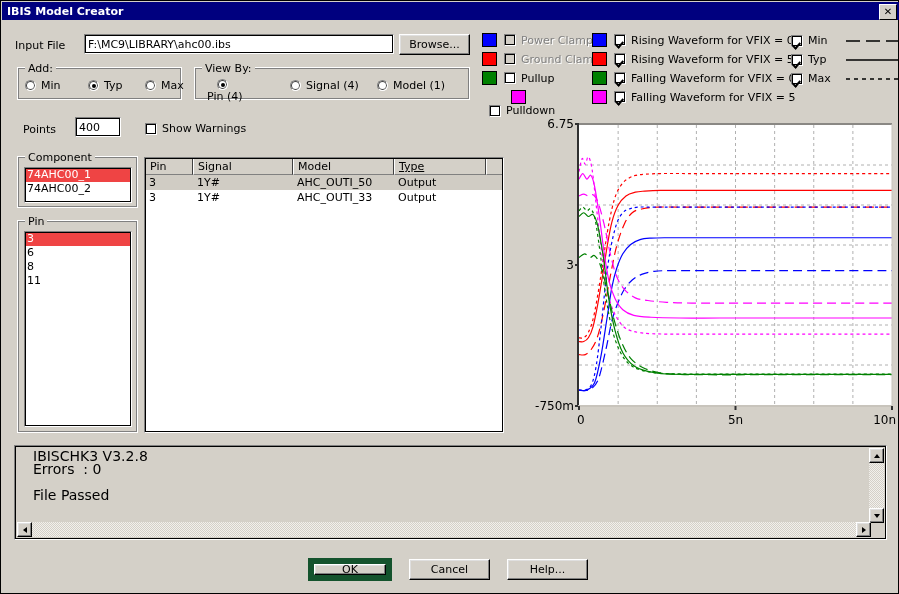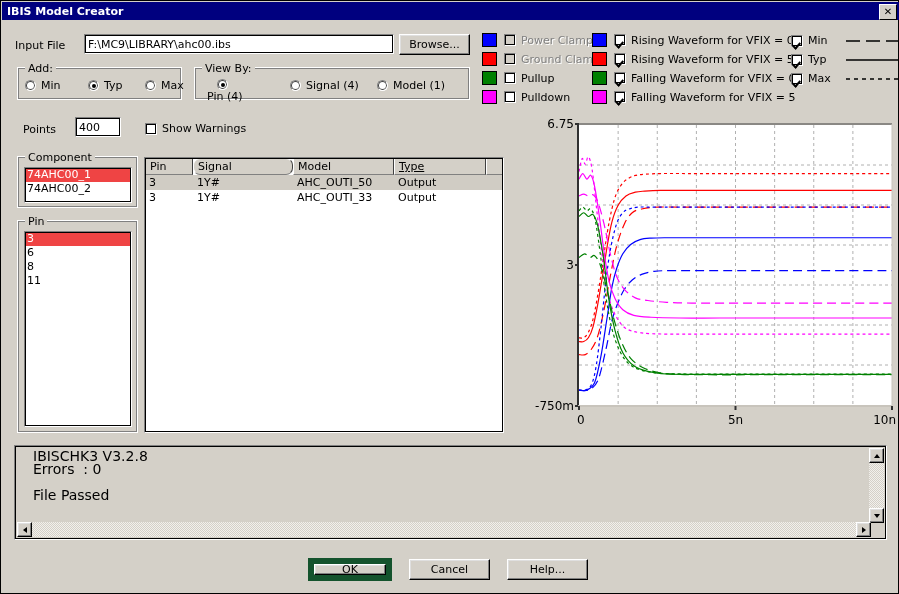--- a/index.html
+++ b/index.html
@@ -187,21 +187,21 @@
       <div class="litem sel">3</div>
       <div class="litem">6</div>
       <div class="litem">8</div>
       <div class="litem">11</div>
     </div>
   </div>
 
   <div class="tablebox" style="left:143px;top:156px;width:360px;height:276px;">
     <div class="thead">
       <div class="th" style="width:48px;">Pin</div>
-      <div class="th" style="width:100px;border-radius:7px;">Signal</div>
+      <div class="th" style="width:100px;">Signal</div>
       <div class="th" style="width:101px;">Model</div>
       <div class="th" style="width:92px;text-decoration:underline;">Type</div>
       <div class="th" style="width:17px;"></div>
     </div>
     <div class="trow sel">
       <div class="td" style="width:48px;">3</div>
       <div class="td" style="width:100px;">1Y#</div>
       <div class="td" style="width:101px;">AHC_OUTI_50</div>
       <div class="td" style="width:92px;">Output</div>
     </div>
@@ -227,21 +227,21 @@
       <span class="cl dis">Ground Clamp</span>
     </span>
   </div>
   <div class="legrow" style="left:481px;top:70px;">
     <span class="swatch" style="position:relative;background:#008000;"></span>
     <span class="chk" style="position:relative;margin-left:7px;">
       <span class="cbox"></span>
       <span class="cl">Pullup</span>
     </span>
   </div>
-  <div class="legrow" style="left:481px;top:89px;">
+  <div class="legrow" style="left:481px;top:89px;flex-direction:column;">
     <span class="swatch" style="position:relative;background:#ff00ff;"></span>
     <span class="chk" style="position:relative;margin-left:7px;">
       <span class="cbox"></span>
       <span class="cl">Pulldown</span>
     </span>
   </div>
 
   <div class="legrow" style="left:591px;top:32px;">
     <span class="swatch" style="position:relative;background:#0000ff;"></span>
     <span class="chk" style="position:relative;margin-left:7px;">

